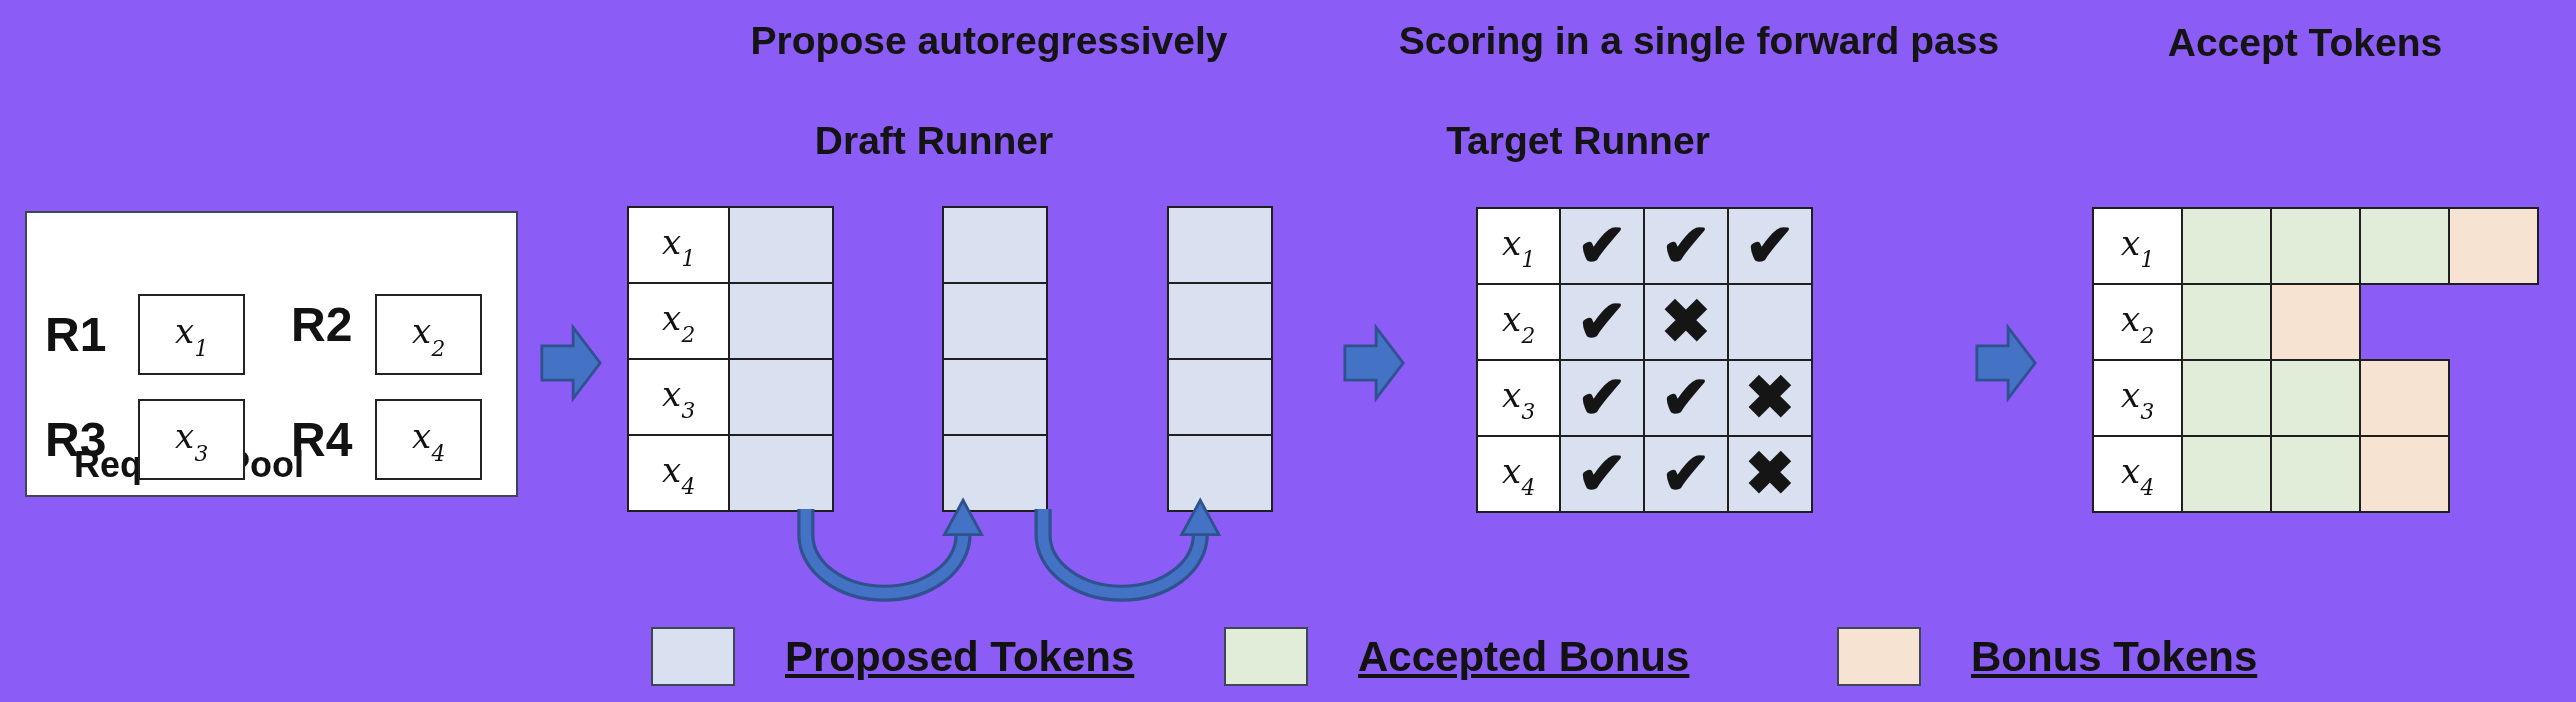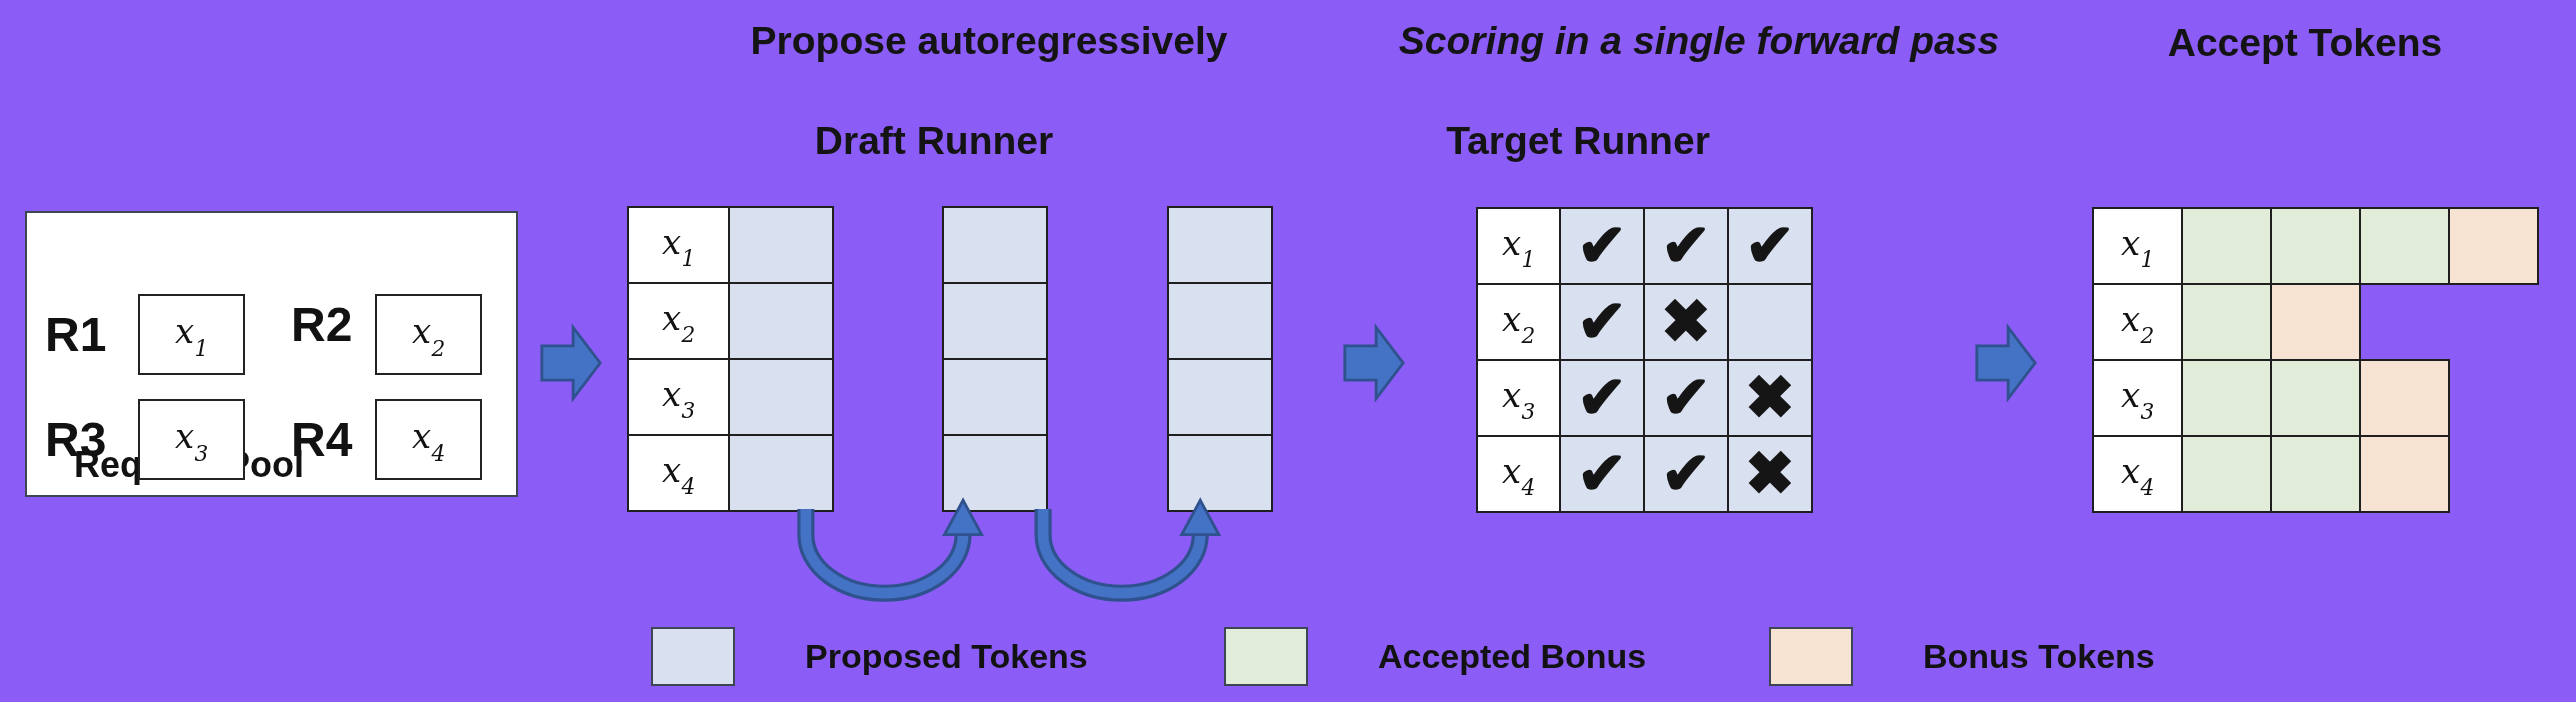--- a/index.html
+++ b/index.html
@@ -44,35 +44,35 @@
   .t-accept td.dat{width:89px;}
   td.proposed{background:var(--proposed);}
   td.accepted{background:var(--accepted);}
   td.bonus{background:var(--bonus);}
   .mark{font-size:60px;font-weight:bold;color:#151515;line-height:1;}
   
   .flow-arrow{position:absolute;}
   
   .legend-item{position:absolute;top:627px;display:flex;align-items:center;}
   .legend-swatch{width:84px;height:59px;border:2.9px solid var(--frame);box-sizing:border-box;}
-  .legend-label{margin-left:70px;font-size:34px;font-weight:600;white-space:nowrap;}
+  .legend-label{margin-left:50px;font-size:42px;font-weight:600;white-space:nowrap;text-decoration:underline;}
   .sw-proposed{background:var(--proposed);}
   .sw-accepted{background:var(--accepted);}
   .sw-bonus{background:var(--bonus);}
 </style>
 <style>.arrowpoly{fill:#4472c4;stroke:#2f528f;stroke-width:4;}
 .loop-outline{fill:none;stroke:#2f528f;stroke-width:24;}
 .loop-fill{fill:none;stroke:#4472c4;stroke-width:15;}</style></head>
 <body>
 
 <div id="canvas">
 
   <div class="sec-title" style="left:989px;top:18.6px;">Propose autoregressively</div>
   <div class="sec-title" style="left:934px;top:119px;">Draft Runner</div>
-  <div class="sec-title" style="left:1699px;top:18.6px;font-style:italic;">Scoring in a single forward pass</div>
+  <div class="sec-title" style="left:1699px;top:18.6px;">Scoring in a single forward pass</div>
   <div class="sec-title" style="left:1578px;top:119px;">Target Runner</div>
   <div class="sec-title" style="left:2305px;top:21.4px;">Accept Tokens</div>
 
   <div id="pool-box">
     <div id="pool-title">Request Pool</div>
     <div id="pool-items">
         <div class="req-label" style="left:18px;top:81px;">R1</div>
           <div class="req-box" style="left:111px;top:81px;">
           <span class="tok"><i>x</i><sub>1</sub></span>
         </div>
@@ -256,19 +256,19 @@
     </div>
 
   <div class="legend-item" style="left:651px;">
     <div class="legend-swatch sw-proposed"></div>
     <div class="legend-label">Proposed Tokens</div>
   </div>
   <div class="legend-item" style="left:1224px;">
     <div class="legend-swatch sw-accepted"></div>
     <div class="legend-label">Accepted Bonus</div>
   </div>
-  <div class="legend-item" style="left:1769px;">
+  <div class="legend-item" style="left:1837px;">
     <div class="legend-swatch sw-bonus"></div>
     <div class="legend-label">Bonus Tokens</div>
   </div>
 
 </div>
 
 
 </body></html>

